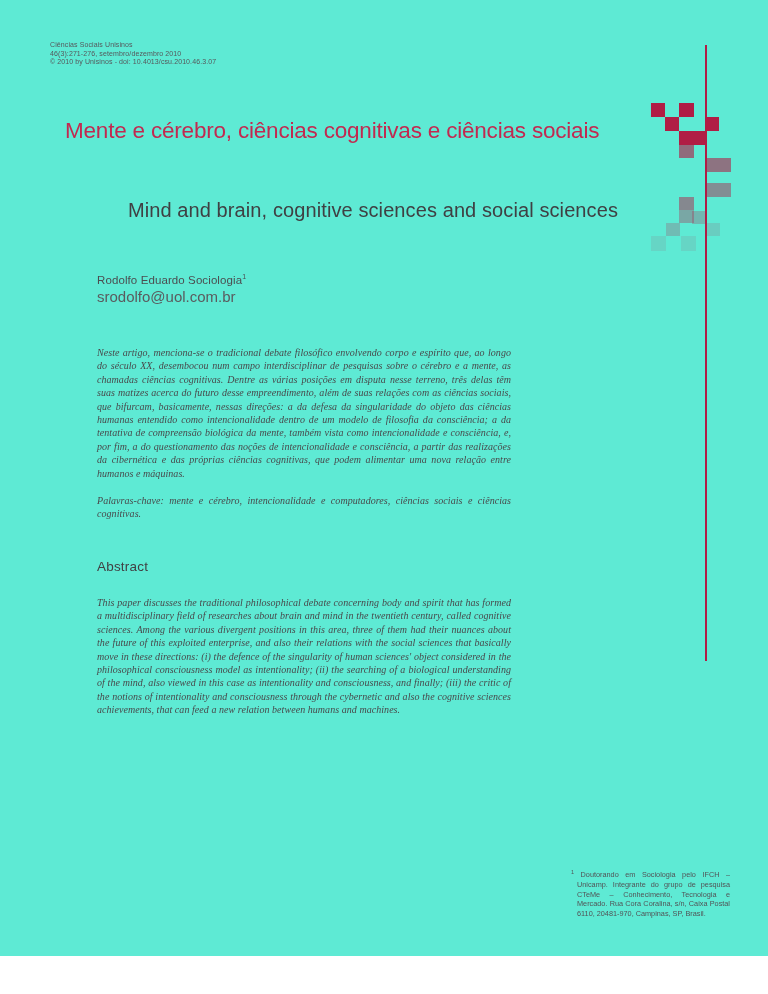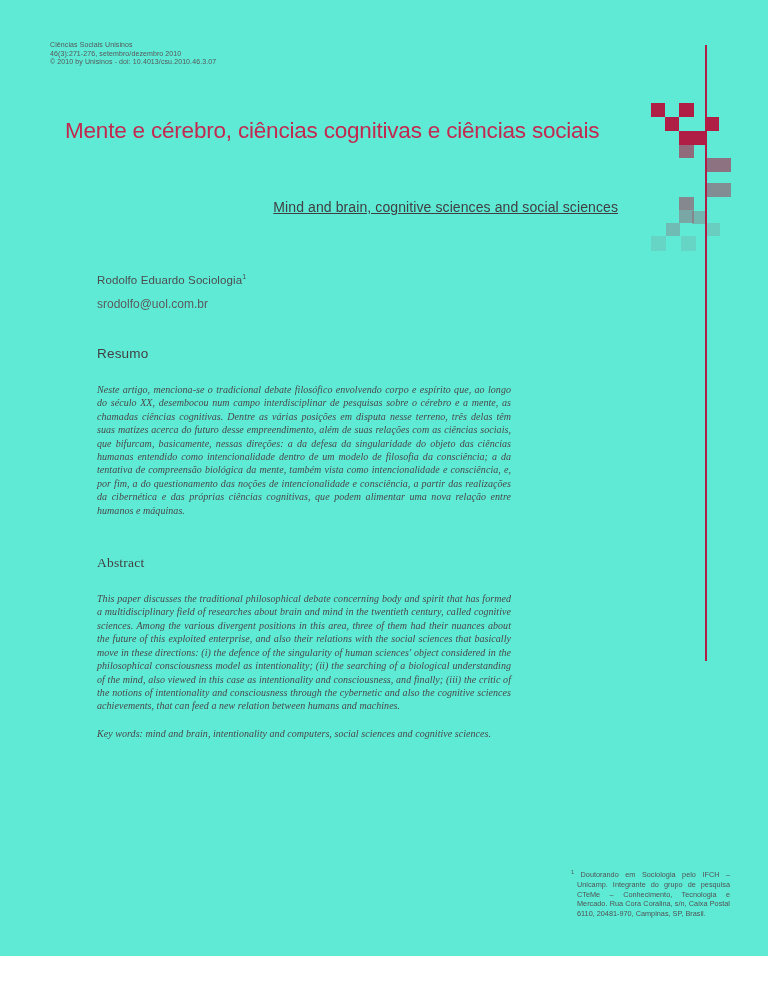--- a/index.html
+++ b/index.html
@@ -23,36 +23,35 @@
   }
   .mosaic .sq{position:absolute;}
   
   .article-title{
     position:absolute;left:65px;top:116px;width:620px;
     font-size:22.5px;line-height:30px;font-weight:400;
     letter-spacing:-0.2px;white-space:nowrap;
   }
   .article-subtitle{
     position:absolute;top:199px;right:150px;
-    font-size:14px;color:#3f4043;letter-spacing:0.1px;
+    font-size:20px;color:#3f4043;letter-spacing:0.1px;
     white-space:nowrap;
-    text-decoration:underline;
   }
   
   .author-block{position:absolute;left:97px;top:273px;}
   .author-name{font-size:11.5px;color:#4c4d50;letter-spacing:0.1px;}
   .author-name sup{font-size:7px;vertical-align:super;}
-  .author-email{font-size:12px;color:#5a5b5e;margin-top:11px;}
+  .author-email{font-size:15px;color:#5a5b5e;margin-top:2px;}
   
   .abstract-column{position:absolute;left:97px;top:346px;width:414px;}
   .section-heading{
     font-size:13.5px;line-height:16px;font-weight:400;
     color:#414144;letter-spacing:0.2px;margin:0 0 21px 0;
   }
-  .section-heading.abstract{margin-top:38px;font-family:Liberation Serif, serif;}
+  .section-heading.abstract{margin-top:38px;}
   .abs-body{
     margin:0;
     font-style:italic;
     font-size:10px;line-height:13.4px;
     text-align:justify;
     color:#48494b;
     letter-spacing:0.05px;
     font-family:Liberation Serif, serif;
   }
   .abs-keywords{margin-top:14px;}
@@ -99,26 +98,25 @@
   <div class="article-subtitle">Mind and brain, cognitive sciences and social sciences</div>
 
   <div class="author-block">
     <div class="author-name">
       <span>Rodolfo Eduardo Sociologia</span><sup>1</sup>
     </div>
     <div class="author-email">srodolfo@uol.com.br</div>
   </div>
 
   <div class="abstract-column">
-    <h2 class="section-heading">Resumo</h2>
     <p class="abs-body">Neste artigo, menciona-se o tradicional debate filosófico envolvendo corpo e espírito que, ao longo do século XX, desembocou num campo interdisciplinar de pesquisas sobre o cérebro e a mente, as chamadas ciências cognitivas. Dentre as várias posições em disputa nesse terreno, três delas têm suas matizes acerca do futuro desse empreendimento, além de suas relações com as ciências sociais, que bifurcam, basicamente, nessas direções: a da defesa da singularidade do objeto das ciências humanas entendido como intencionalidade dentro de um modelo de filosofia da consciência; a da tentativa de compreensão biológica da mente, também vista como intencionalidade e consciência, e, por fim, a do questionamento das noções de intencionalidade e consciência, a partir das realizações da cibernética e das próprias ciências cognitivas, que podem alimentar uma nova relação entre humanos e máquinas.</p>
+    <p class="abs-body abs-keywords">Palavras-chave: mente e cérebro, intencionalidade e computadores, ciências sociais e ciências cognitivas.</p>
 
     <h2 class="section-heading abstract">Abstract</h2>
     <p class="abs-body">This paper discusses the traditional philosophical debate concerning body and spirit that has formed a multidisciplinary field of researches about brain and mind in the twentieth century, called cognitive sciences. Among the various divergent positions in this area, three of them had their nuances about the future of this exploited enterprise, and also their relations with the social sciences that basically move in these directions: (i) the defence of the singularity of human sciences' object considered in the philosophical consciousness model as intentionality; (ii) the searching of a biological understanding of the mind, also viewed in this case as intentionality and consciousness, and finally; (iii) the critic of the notions of intentionality and consciousness through the cybernetic and also the cognitive sciences achievements, that can feed a new relation between humans and machines.</p>
-    <p class="abs-body abs-keywords">Key words: mind and brain, intentionality and computers, social sciences and cognitive sciences.</p>
   </div>
 
   <div class="footnote">
     <sup>1</sup>
     <span>Doutorando em Sociologia pelo IFCH – Unicamp. Integrante do grupo de pesquisa CTeMe – Conhecimento, Tecnologia e Mercado. Rua Cora Coralina, s/n, Caixa Postal 6110, 20481-970, Campinas, SP, Brasil.</span>
   </div>
 
 </div>
 
 </body></html>

